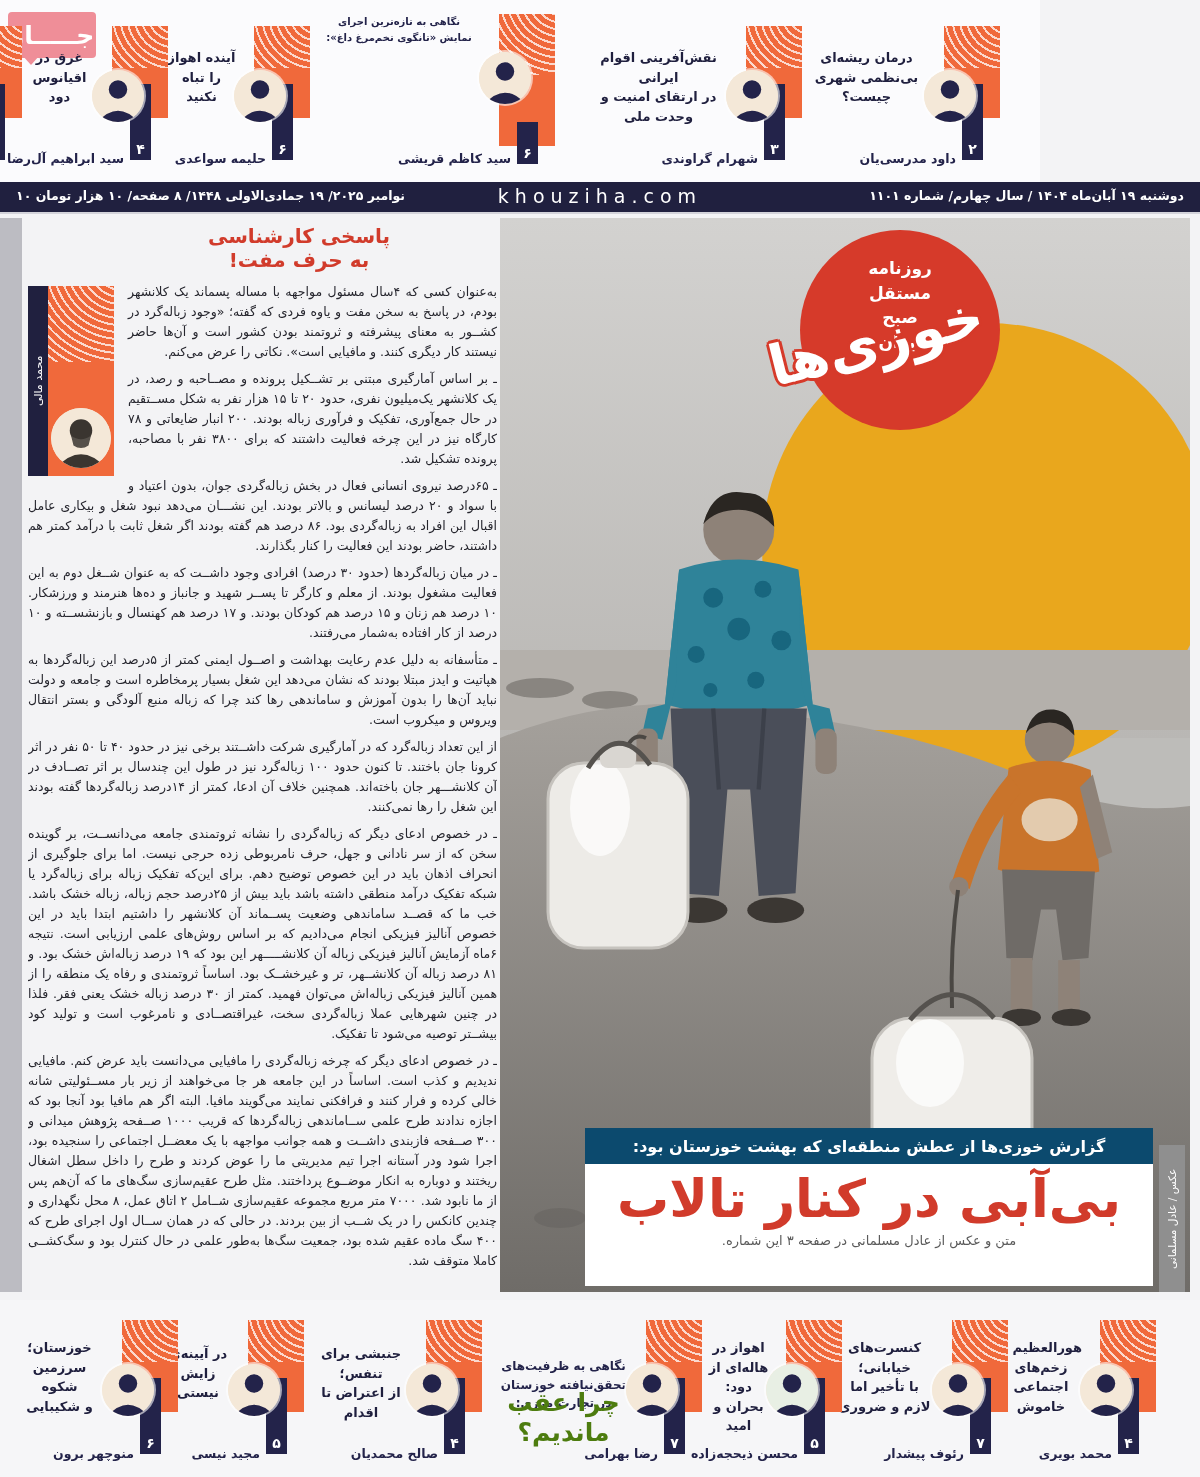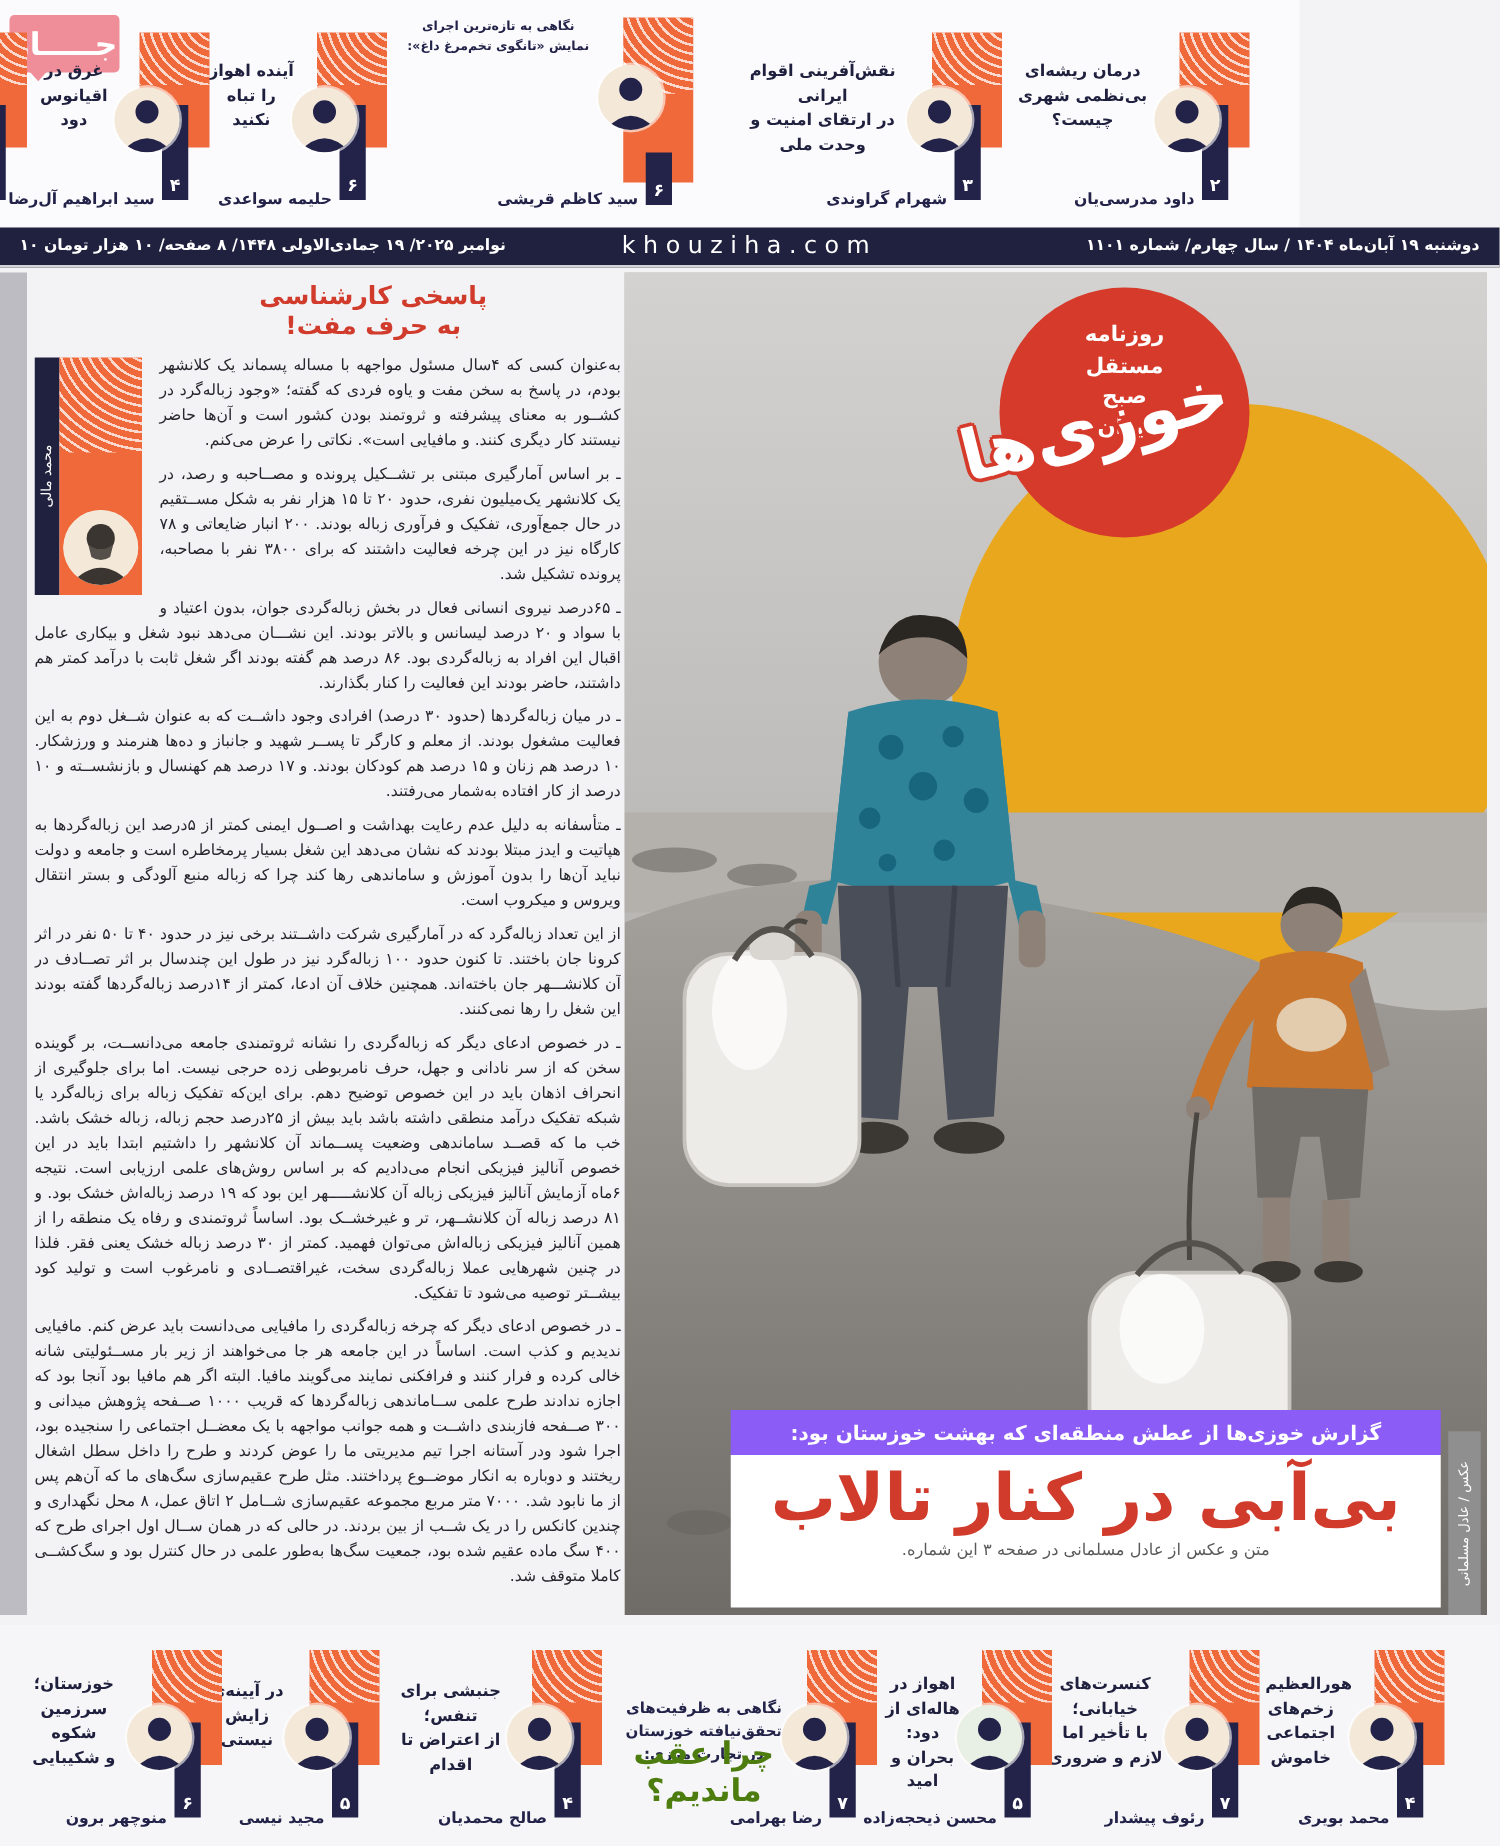--- a/index.html
+++ b/index.html
@@ -66,21 +66,21 @@
   
   .photo{position:absolute;left:500px;top:218px;width:690px;height:1074px;overflow:hidden;background:#bdbcb9;}
   .scene{position:absolute;inset:0;width:100%;height:100%;}
   .logo-circle{position:absolute;left:300px;top:12px;width:200px;height:200px;border-radius:50%;
       background:#d63a2a;color:#fff;text-align:center;padding-top:26px;box-sizing:border-box;
       font-size:17px;font-weight:700;line-height:1.45;}
   .brand{position:absolute;left:262px;top:118px;font-size:56px;font-weight:900;color:#fff;
       transform:rotate(-14deg);transform-origin:left top;letter-spacing:2px;
       text-shadow:3px 0 0 #d63a2a,-3px 0 0 #d63a2a,0 3px 0 #d63a2a,0 -3px 0 #d63a2a,
         2px 2px 0 #d63a2a,-2px -2px 0 #d63a2a,2px -2px 0 #d63a2a,-2px 2px 0 #d63a2a;}
-  .lead-kicker{position:absolute;left:85px;top:910px;width:568px;height:36px;background:#8b5cf6;
+  .lead-kicker{position:absolute;left:85px;top:910px;width:568px;height:36px;background:#0c4a6e;
       color:#fff;font-size:16px;font-weight:800;display:flex;align-items:center;justify-content:center;}
   .lead-box{position:absolute;left:85px;top:946px;width:568px;height:122px;background:#fff;
       text-align:center;}
   .lead-headline{margin-top:8px;color:#d13b2b;font-size:52px;font-weight:900;line-height:1.05;}
   .lead-sub{margin-top:6px;color:#5a5a5a;font-size:13px;}
   .credit{position:absolute;right:5px;top:927px;width:26px;height:147px;background:#8f8f8f;
       color:#fff;font-size:10.5px;display:flex;align-items:center;justify-content:center;
       writing-mode:vertical-rl;transform:rotate(180deg);}
 </style>
 </head>

